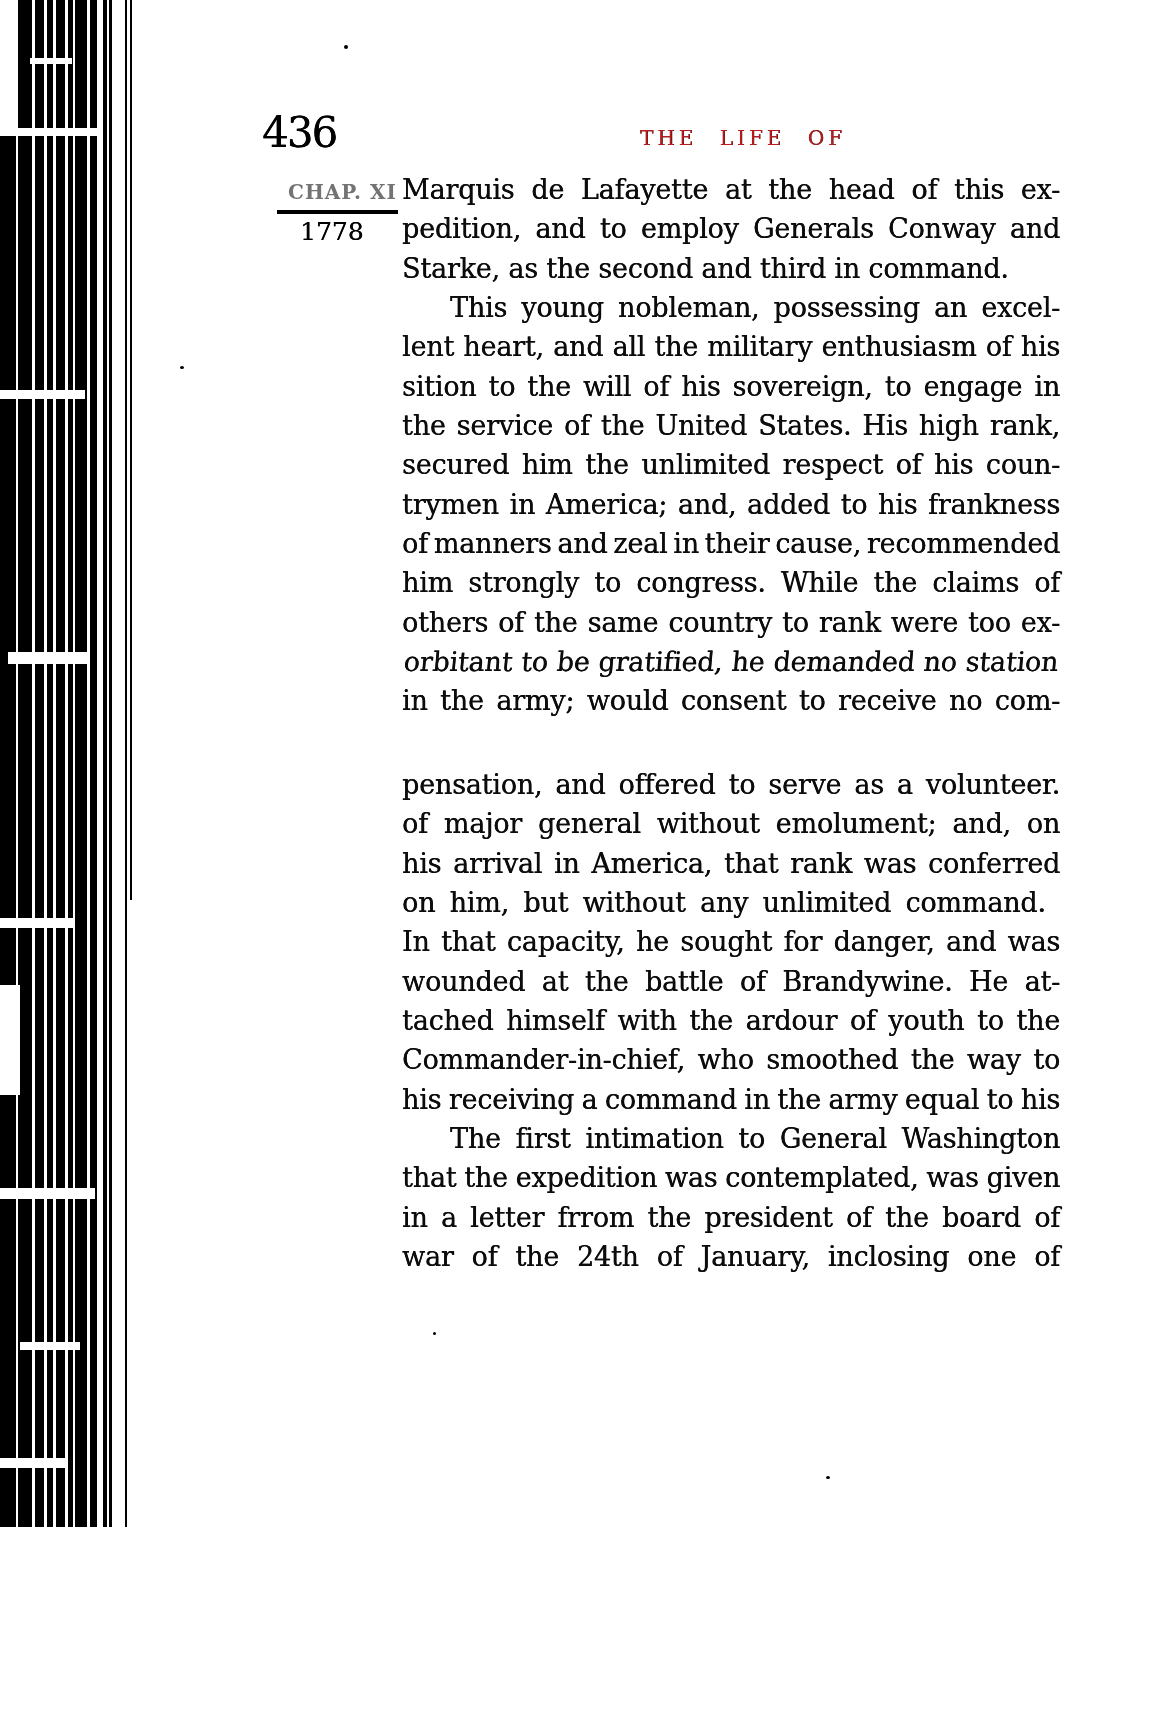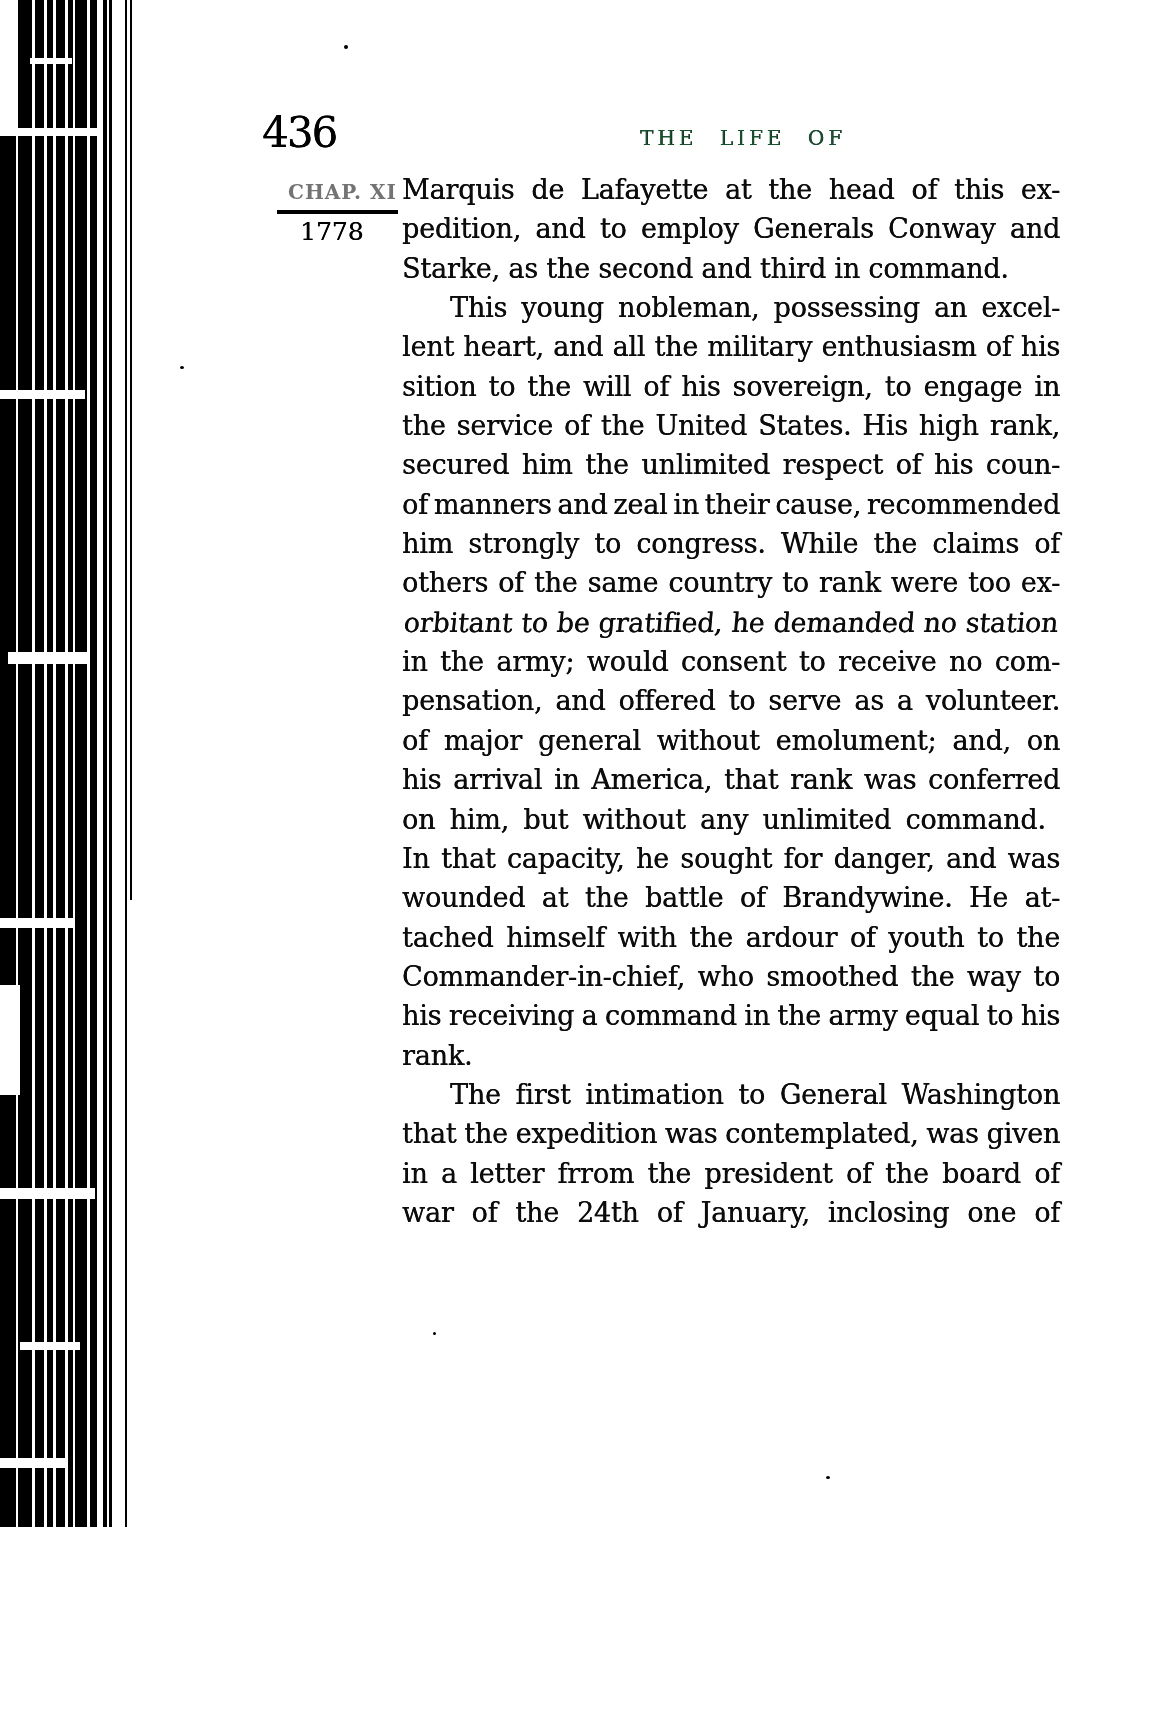--- a/index.html
+++ b/index.html
@@ -13,21 +13,21 @@
     text-decoration:underline;
   }
   
   #folio{
     position:absolute;left:262px;top:108px;
     font-size:42px;letter-spacing:-2px;color:#000;
     text-shadow:0.3px 0 0 #000;
   }
   #runhead{
     position:absolute;left:640px;top:126px;
-    font-size:20px;letter-spacing:4px;word-spacing:12px;color:#14532d;
+    font-size:20px;letter-spacing:4px;word-spacing:12px;color:#b91c1c;
     text-shadow:0.3px 0 0 #000;
   }
   #chapline{
     position:absolute;left:288px;top:180px;
     font-size:20px;font-weight:bold;letter-spacing:1px;color:#737373;
   }
   #marginrule{
     position:absolute;left:277px;top:210px;width:121px;height:4px;
     background:#000;
   }
@@ -100,35 +100,35 @@
 
   <div id="textblock">
     <div class="tline" style="word-spacing: 8.41016px;">Marquis de Lafayette at the head of this ex-</div>
     <div class="tline" style="word-spacing: 5.89583px;">pedition, and to employ Generals Conway and</div>
     <div class="tline no-just">Starke, as the second and third in command.</div>
     <div class="tline indent" style="word-spacing: 5.7625px;">This young nobleman, possessing an excel-</div>
     <div class="tline" style="word-spacing: 0.816406px;">lent heart, and all the military enthusiasm of his</div>
     <div class="tline" style="word-spacing: 3.68924px;">sition to the will of his sovereign, to engage in</div>
     <div class="tline" style="word-spacing: 2.60547px;">the service of the United States. His high rank,</div>
     <div class="tline" style="word-spacing: 4.13839px;">secured him the unlimited respect of his coun-</div>
+    <div class="tline" style="word-spacing: 2.29688px;">trymen in America; and, added to his frankness</div>
     <div class="tline" style="word-spacing: -2.57812px;">of manners and zeal in their cause, recommended</div>
     <div class="tline" style="word-spacing: 6.81696px;">him strongly to congress. While the claims of</div>
     <div class="tline" style="word-spacing: 1.63368px;">others of the same country to rank were too ex-</div>
     <div class="tline skew" style="word-spacing: 0.479248px;">orbitant to be gratified, he demanded no station</div>
     <div class="tline" style="word-spacing: 4.11328px;">in the army; would consent to receive no com-</div>
-    <div class="tline" style="word-spacing: 4.63616px;">pensation, and offered to serve as a volunteer.</div>
+    <div class="tline" style="word-spacing: 4.63616px; margin-top: 44px;">pensation, and offered to serve as a volunteer.</div>
     <div class="tline" style="word-spacing: 7.51562px;">of major general without emolument; and, on</div>
     <div class="tline" style="word-spacing: 3.37723px;">his arrival in America, that rank was conferred</div>
     <div class="tline" style="word-spacing: 5.95052px;">on him, but without any unlimited command.</div>
     <div class="tline" style="word-spacing: 3.01172px;">In that capacity, he sought for danger, and was</div>
     <div class="tline" style="word-spacing: 8.09375px;">wounded at the battle of Brandywine. He at-</div>
     <div class="tline" style="word-spacing: 4.24609px;">tached himself with the ardour of youth to the</div>
     <div class="tline" style="word-spacing: 4.17812px;">Commander-in-chief, who smoothed the way to</div>
     <div class="tline" style="word-spacing: -0.960069px;">his receiving a command in the army equal to his</div>
-    <div class="tline no-just">rank.</div>
     <div class="tline indent" style="word-spacing: 6.2625px;">The first intimation to General Washington</div>
     <div class="tline" style="word-spacing: -0.598958px;">that the expedition was contemplated, was given</div>
     <div class="tline" style="word-spacing: 4.91667px;">in a letter frrom the president of the board of</div>
     <div class="tline" style="word-spacing: 9.58594px;">war of the 24th of January, inclosing one of</div>
   </div>
 
   <div class="speck" style="left:344px;top:45px;width:4px;height:4px;"></div>
   <div class="speck" style="left:180px;top:366px;width:4px;height:3px;"></div>
   <div class="speck" style="left:826px;top:1476px;width:4px;height:3px;"></div>
   <div class="speck" style="left:963px;top:1641px;width:7px;height:3px;border-radius:0;transform:rotate(-15deg);"></div>

